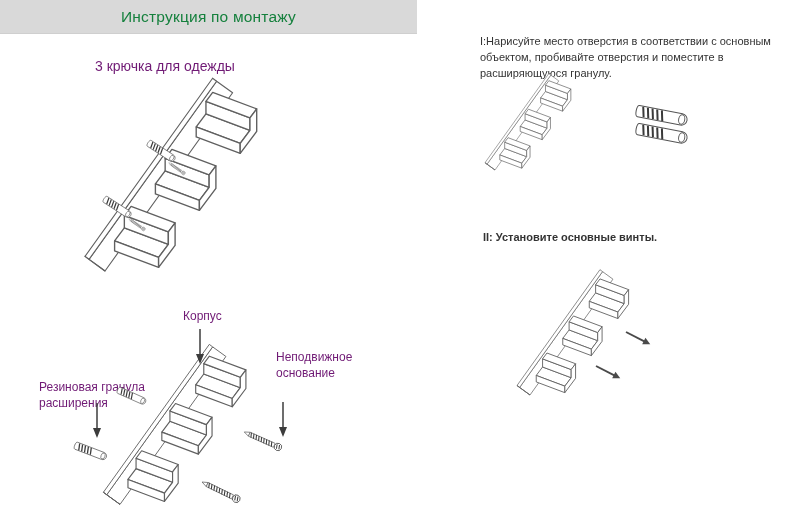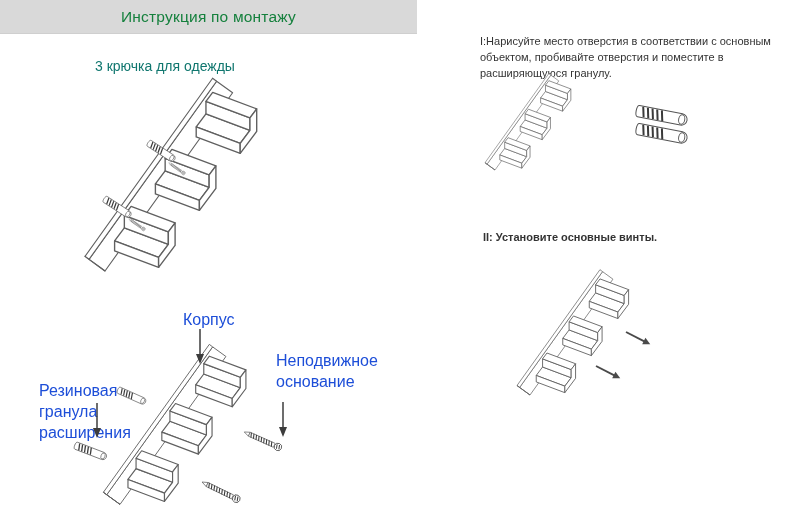--- a/index.html
+++ b/index.html
@@ -9,25 +9,25 @@
     font-family:"Liberation Sans", sans-serif;
     color:#333;
   }
   .abs{position:absolute;}
   #title-bar{
     left:0;top:0;width:417px;height:33px;background:#d9d9d9;
     display:flex;align-items:center;justify-content:center;
     border-bottom:1px solid #cfcfcf;
   }
   #title-bar .title-text{font-size:15.5px;color:#15803d;letter-spacing:.2px;}
-  #subtitle{left:95px;top:58px;font-size:14px;color:#0f766e;}
+  #subtitle{left:95px;top:58px;font-size:14px;color:#701a75;}
   .step-text{font-size:11px;line-height:16px;color:#333;}
   #step1-text{left:480px;top:33px;width:330px;}
   #step2-text{left:483px;top:229px;width:300px;font-weight:bold;}
-  .part-label{font-size:16px;line-height:1.32;color:#1d4ed8;}
+  .part-label{font-size:12px;line-height:1.32;color:#701a75;}
   #label-korpus{left:183px;top:309px;}
   #label-rezina{left:39px;top:380px;width:118px;}
   #label-nepodv{left:276px;top:350px;width:92px;}
   #art{left:0;top:0;}
 </style>
 </head>
 <body>
 
 <div class="abs" id="title-bar">
   <span class="title-text">Инструкция по монтажу</span>

